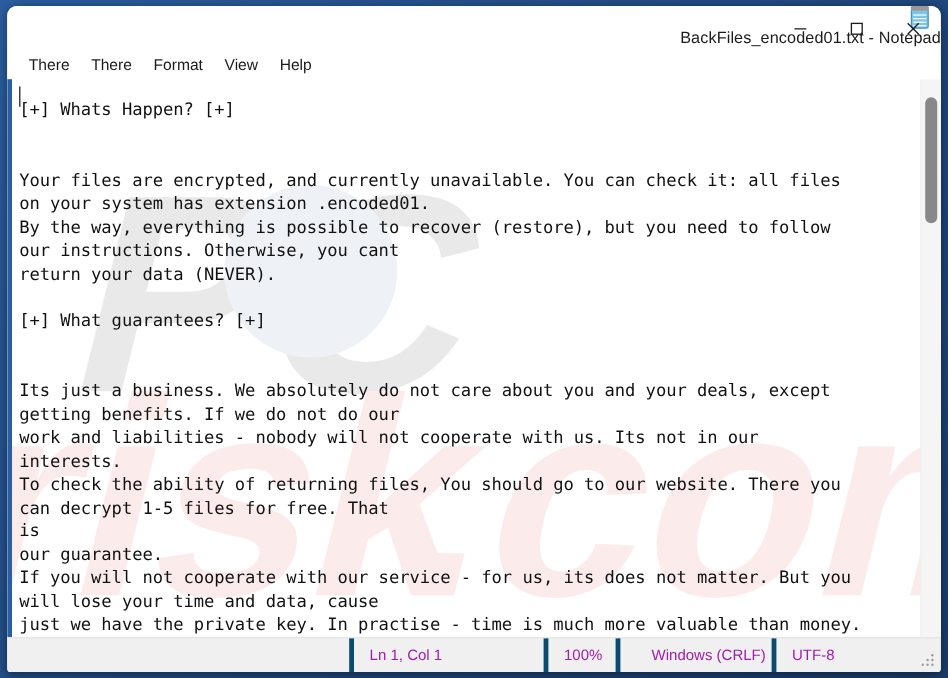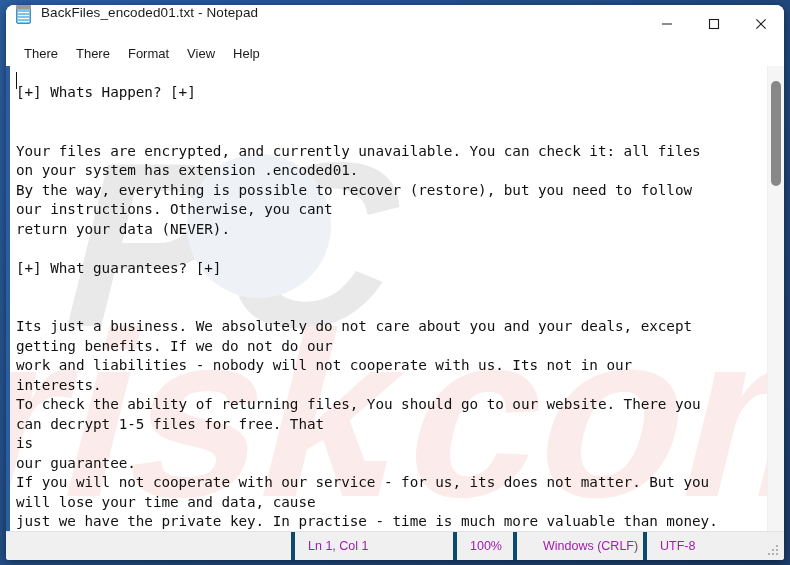--- a/index.html
+++ b/index.html
@@ -36,23 +36,24 @@
     display: flex;
     flex-direction: column;
   }
 
   
   #titlebar {
     height: 37px;
     min-height: 37px;
     background: #ffffff;
     display: flex;
-    align-items: flex-start;
+    align-items: flex-end;
     position: relative;
     user-select: none;
+    flex-direction: column;
   }
   #app-icon {
     width: 17px;
     height: 19px;
     margin-left: 9px;
     margin-right: 9px;
     position: relative;
     flex: 0 0 auto;
   }
   #app-icon .pad-body {

